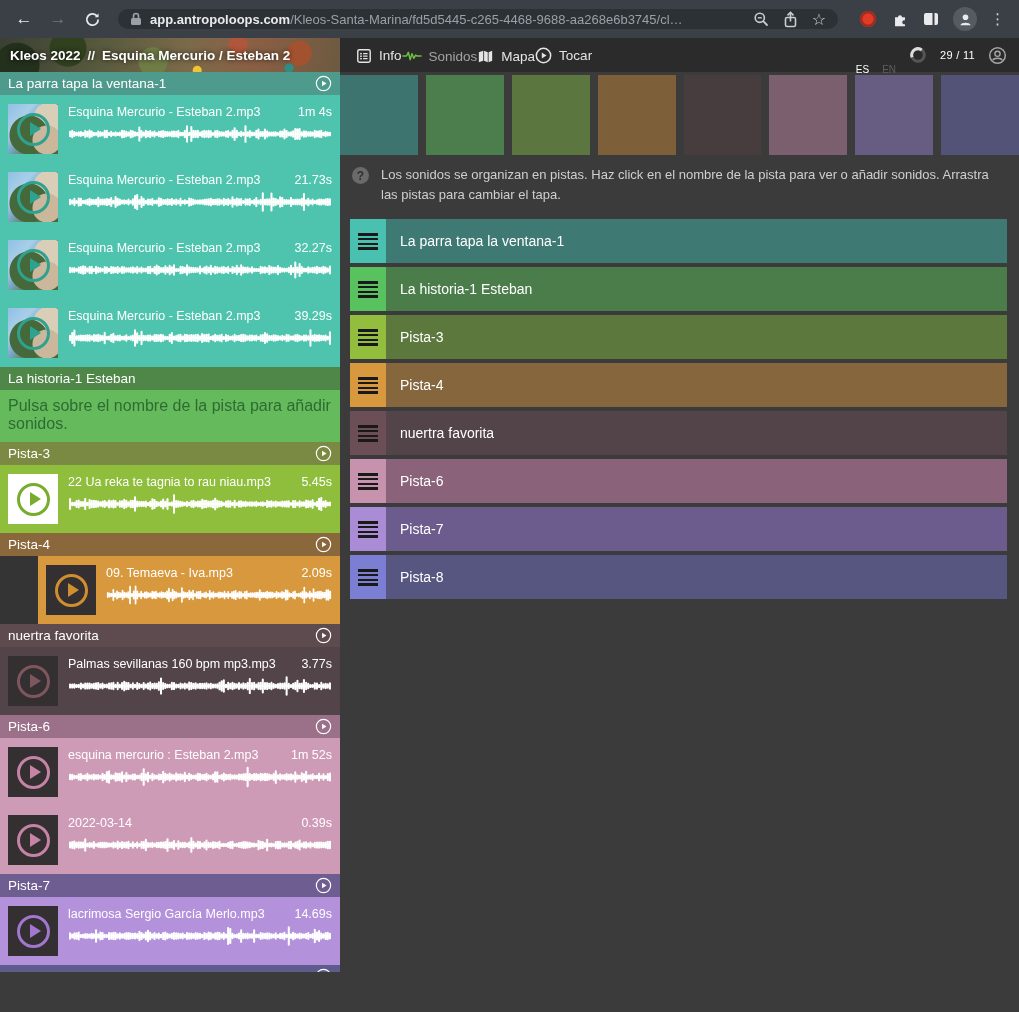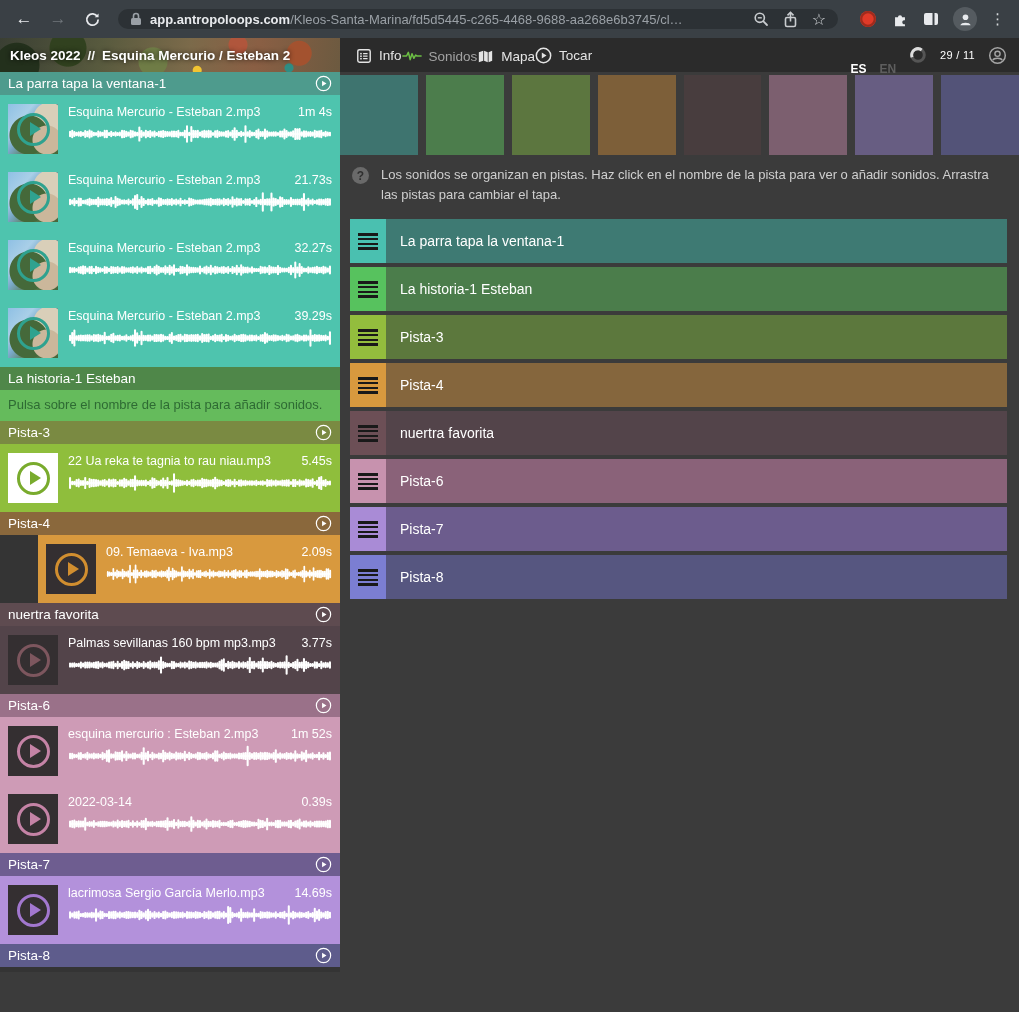--- a/index.html
+++ b/index.html
@@ -42,34 +42,34 @@
       radial-gradient(circle at 88% 45%, #a3522f 0 12px, transparent 13px),
       radial-gradient(circle at 45% 70%, #6f7c46 0 14px, transparent 15px),
       radial-gradient(circle at 5% 80%, #23301c 0 22px, transparent 23px),
       linear-gradient(100deg, #3a3f33 0%, #585a3e 30%, #7b6a4a 55%, #8a5f44 75%, #6c5a40 100%);
   }
   .brand .sep { opacity:.95; }
   .appnav { display:flex; align-items:flex-end; margin-left:16px; }
   .navitem { display:flex; align-items:center; gap:7px; color:#E4E4E4; font-size:13.5px; }
   .navitem.active { color:#a3a3a3; }
   .hright { margin-left:auto; display:flex; align-items:center; gap:13px; padding-right:12px; }
-  .lang { font-size:12px; font-weight:700; color:#fff;margin-top:28px; }
+  .lang { font-size:10px; font-weight:400; color:#fff;margin-top:28px; }
   .lang.dim { color:#5E5E5E; }
   .counter { font-size:11px; font-weight:400; color:#fff; letter-spacing:.3px; }
 
   
   .content { display:flex; height:900px; }
   .sidebar { width:340px; flex:none; overflow:hidden; background:#343434; }
   .mainpanel { flex:1; min-width:0; padding-top:3px; overflow:hidden; }
 
   
   .shead { height:23px; display:flex; align-items:center; justify-content:space-between; padding:0 8px; color:#fff; font-size:13.5px; font-weight:500; }
   .sname { white-space:nowrap; overflow:hidden; }
   .hplay { width:17px; height:17px; flex:none; }
-  .shint { padding:7px 8px 9px; font-size:13px; color:#2E6B33; }
+  .shint { padding:7px 8px 9px; font-size:16px; color:#2E6B33; }
   .clip { display:flex; gap:10px; padding:9px 8px; }
   .thumb { width:50px; height:50px; flex:none; display:flex; align-items:center; justify-content:center; }
   .tphoto { background:
       radial-gradient(circle at 78% 72%, #cbb79b 0 14px, transparent 15px),
       radial-gradient(circle at 42% 62%, #45693a 0 19px, transparent 20px),
       radial-gradient(circle at 82% 28%, #d9cfb9 0 15px, transparent 16px),
       linear-gradient(130deg, #8fc0e4 0%, #a9cfe8 28%, #7aa9ca 44%, #55784a 68%, #47663b 100%); }
   .twhite { background:#fff; }
   .tdark { background:#342F31; }
   .ring { width:33px; height:33px; border:3.5px solid; border-radius:50%; display:flex; align-items:center; justify-content:center; }

